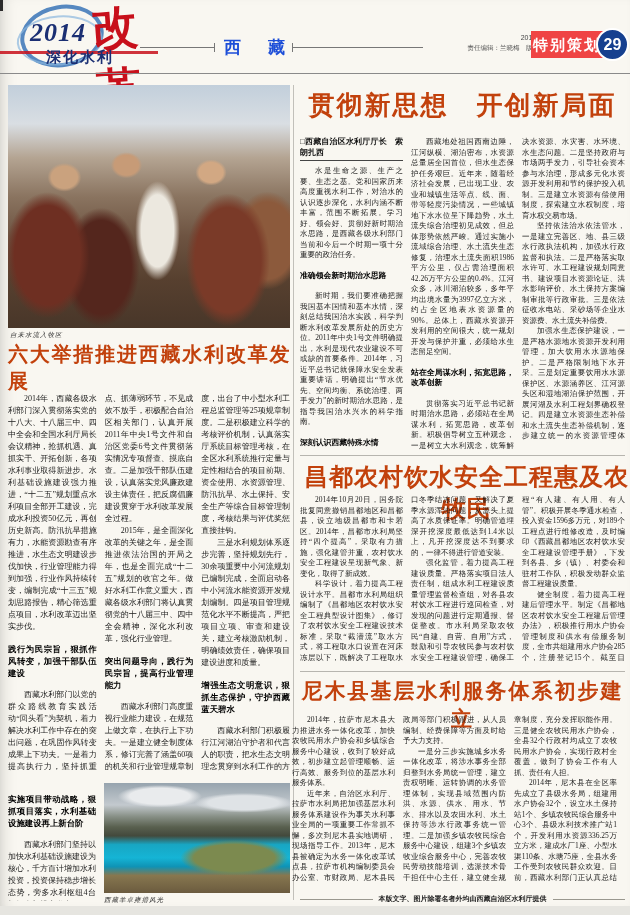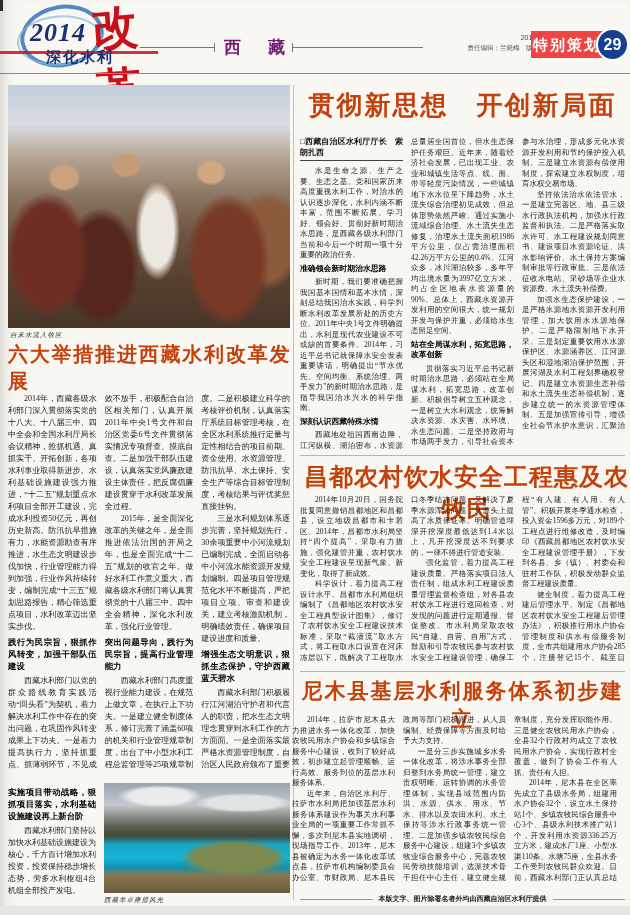--- a/index.html
+++ b/index.html
@@ -18,21 +18,21 @@
   .logo-year{position:absolute;left:24px;top:16px;font-size:26px;font-weight:700;font-style:italic;
              color:#1b2f73;letter-spacing:1px;}
   .logo-gaige{position:absolute;left:88px;top:-6px;font-size:46px;font-weight:700;color:#c8101b;
               transform:rotate(-4deg);font-family:"Liberation Serif",serif;}
   .logo-redline{position:absolute;left:-6px;top:49px;width:158px;height:3px;background:#c8101b;opacity:.85;}
   .logo-sub{position:absolute;left:40px;top:46px;font-size:15px;font-weight:700;color:#1b2f73;
             letter-spacing:2px;font-family:Liberation Serif, serif;}
   .rule-l{left:140px;top:47px;width:74px;height:1px;background:#777;}
   .tick-l{left:214px;top:43px;width:1px;height:9px;background:#777;}
   .section-title{left:224px;top:36px;width:66px;text-align:center;font-size:17px;font-weight:700;
-                 letter-spacing:5px;color:#701a75;font-family:"Liberation Sans","DejaVu Sans",sans-serif;}
+                 letter-spacing:5px;color:#1d4ed8;font-family:"Liberation Sans","DejaVu Sans",sans-serif;}
   .tick-r{left:292px;top:43px;width:1px;height:9px;background:#777;}
   .rule-r{left:293px;top:47px;width:130px;height:1px;background:#777;}
   .hdr-date{left:440px;top:33px;width:125px;text-align:right;font-size:7px;color:#444;
             font-family:"Liberation Sans","DejaVu Sans",sans-serif;}
   .hdr-editors{left:405px;top:44px;width:160px;text-align:right;font-size:6.5px;color:#555;
             font-family:"Liberation Sans","DejaVu Sans",sans-serif;}
   .special-box{left:531px;top:31px;width:72px;height:27px;background:#ef4444;color:#fff;
                font-size:15px;font-weight:700;letter-spacing:2px;line-height:27px;text-align:center;
                font-family:"Liberation Sans","DejaVu Sans",sans-serif;}
   .page-circle{left:596px;top:28px;width:29px;height:29px;border-radius:50%;background:#16408f;
@@ -75,21 +75,21 @@
   .hl-nm{left:300px;top:677px;width:325px;font-size:21px;text-align:center;letter-spacing:2px;}
 
   .cols{column-gap:8px;column-fill:auto;overflow:hidden;text-align:justify;color:#1b1b1b;}
   .cols-left{left:8px;top:393px;width:282px;height:388px;column-count:3;font-size:8px;line-height:12px;}
   .cols-left-cont{left:8px;top:783px;width:88px;height:118px;overflow:hidden;font-size:8px;line-height:12px;text-align:justify;color:#1b1b1b;}
   .cols-main{left:300px;top:137px;width:325px;height:314px;column-count:3;font-size:7.5px;line-height:10.5px;}
   .cols-cd{left:300px;top:495px;width:325px;height:172px;column-count:3;font-size:7.5px;line-height:10.5px;}
   .cols-nm{left:292px;top:715px;width:325px;height:176px;column-count:3;font-size:7.5px;line-height:10.5px;}
 
   .para{margin:0;text-indent:2em;}
-  .subhead{margin:3px 0;font-size:1.05em;font-weight:700;color:#000;
+  .subhead{margin:10px 0;font-size:1.05em;font-weight:700;color:#000;
            font-family:"Liberation Sans","DejaVu Sans",sans-serif;text-indent:0;}
   .byline{font-size:8px;font-weight:700;color:#111;border-bottom:1px solid #444;
           padding-bottom:2px;margin:0 0 5px 0;width:fit-content;max-width:100%;
           font-family:"Liberation Sans","DejaVu Sans",sans-serif;}
 
   
   .footer-note{left:300px;top:894px;width:325px;display:flex;align-items:center;gap:6px;}
   .footer-note .ln{flex:1;height:1px;background:#9a988f;}
   .footer-note .tx{font-size:7px;font-weight:700;color:#222;white-space:nowrap;
                    font-family:"Liberation Sans","DejaVu Sans",sans-serif;}

